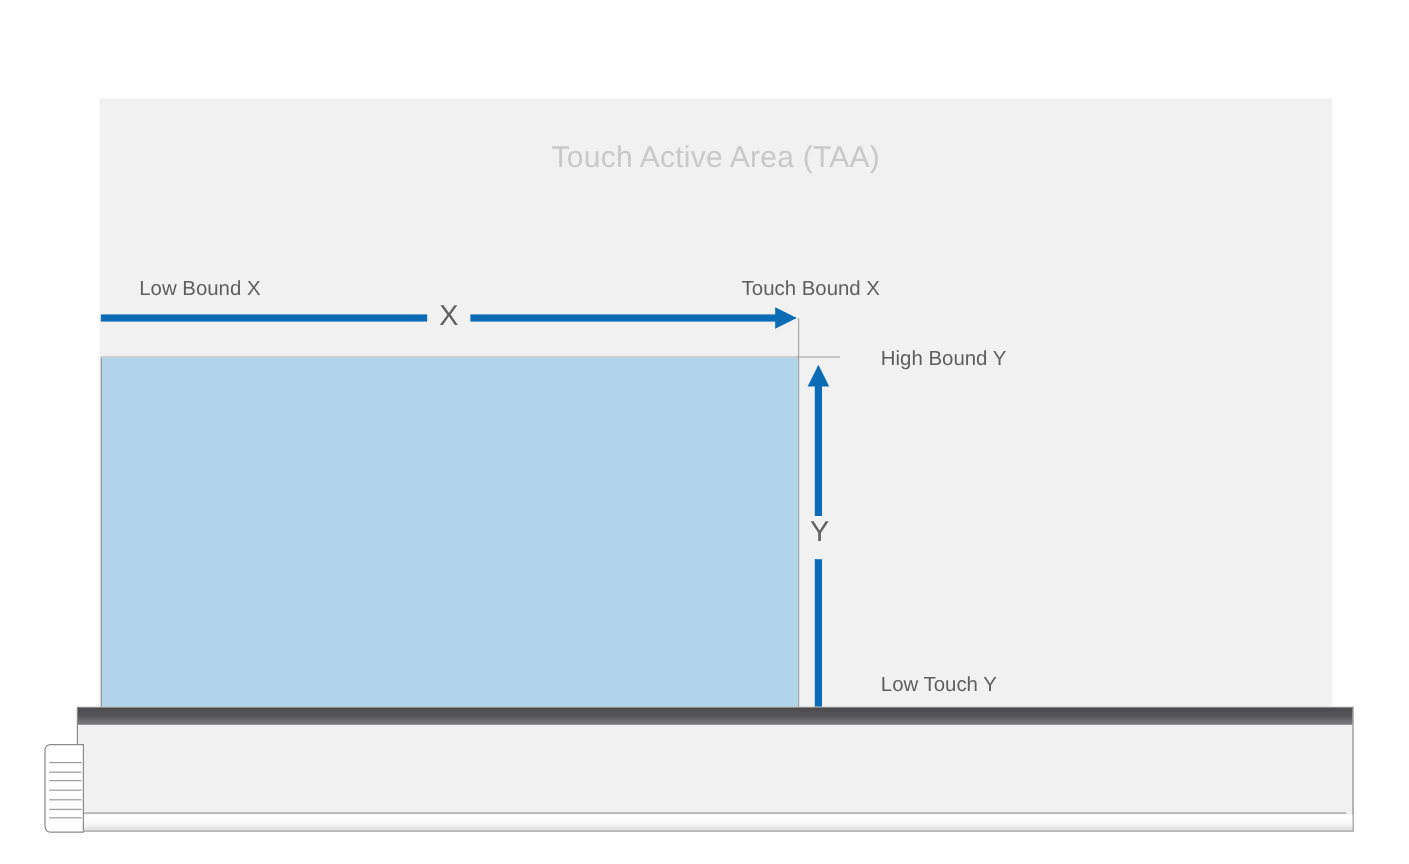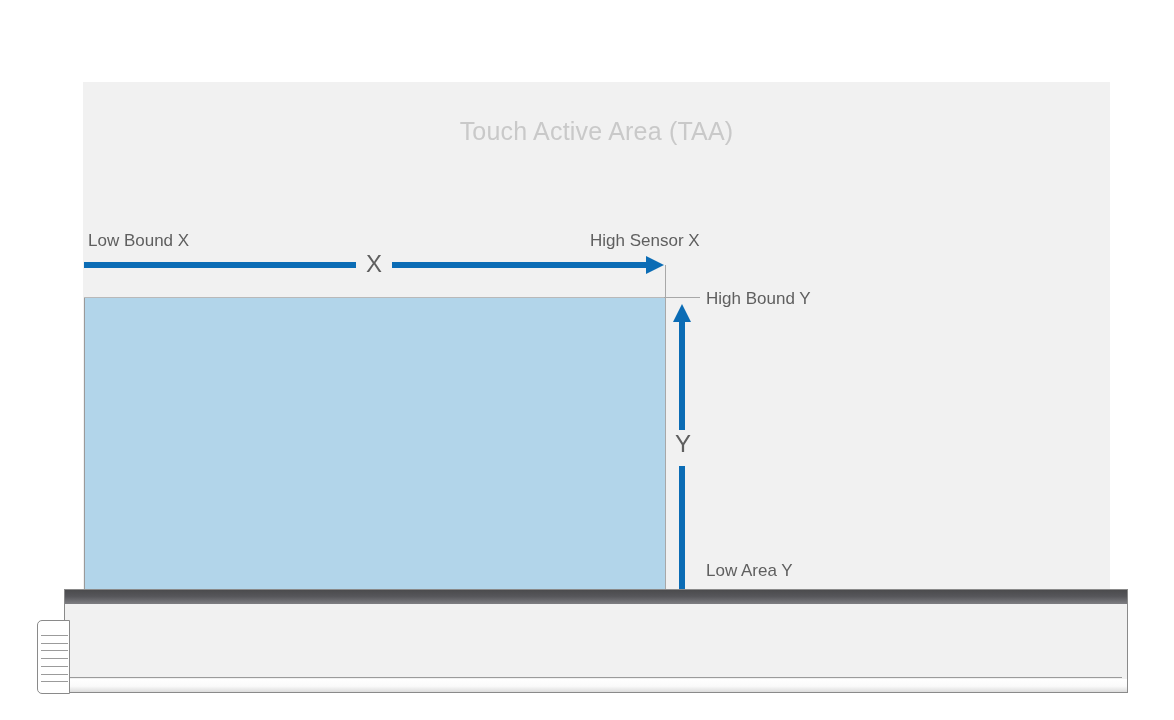--- a/index.html
+++ b/index.html
@@ -144,20 +144,21 @@
     font-size: 24px;
     color: #5f5f5f;
   }
 
   
   .bound {
     position: absolute;
     font-size: 17px;
     color: #5f5f5f;
     white-space: nowrap;
+    margin-left: 28px;
   }
   .low-bound-x  { left: 88px;  top: 231px; }
   .high-bound-x { left: 590px; top: 231px; }
   .high-bound-y { left: 706px; top: 289px; text-align: right; }
   .low-bound-y  { left: 706px; top: 561px; }
 
   
   .sensor {
     position: absolute;
     left: 64px;
@@ -244,23 +245,23 @@
   <div class="xline xline-right"></div>
   <div class="xarrow-head"></div>
   <div class="x-label">X</div>
 
   <div class="yline yline-top"></div>
   <div class="yline yline-bottom"></div>
   <div class="yarrow-head"></div>
   <div class="y-label">Y</div>
 
   <div class="bound low-bound-x">Low Bound X</div>
-  <div class="bound high-bound-x">High Sensor X</div>
+  <div class="bound high-bound-x">Touch Bound X</div>
   <div class="bound high-bound-y">High Bound Y</div>
-  <div class="bound low-bound-y">Low Area Y</div>
+  <div class="bound low-bound-y">Low Touch Y</div>
 
   <div class="sensor">
     <div class="sensor-top-shade"></div>
     <div class="sensor-inner"></div>
     <div class="sensor-bottom-shade"></div>
   </div>
 
   <div class="connector">
       <div class="connector-pin" style="top: 14px;"></div>
       <div class="connector-pin" style="top: 22px;"></div>

